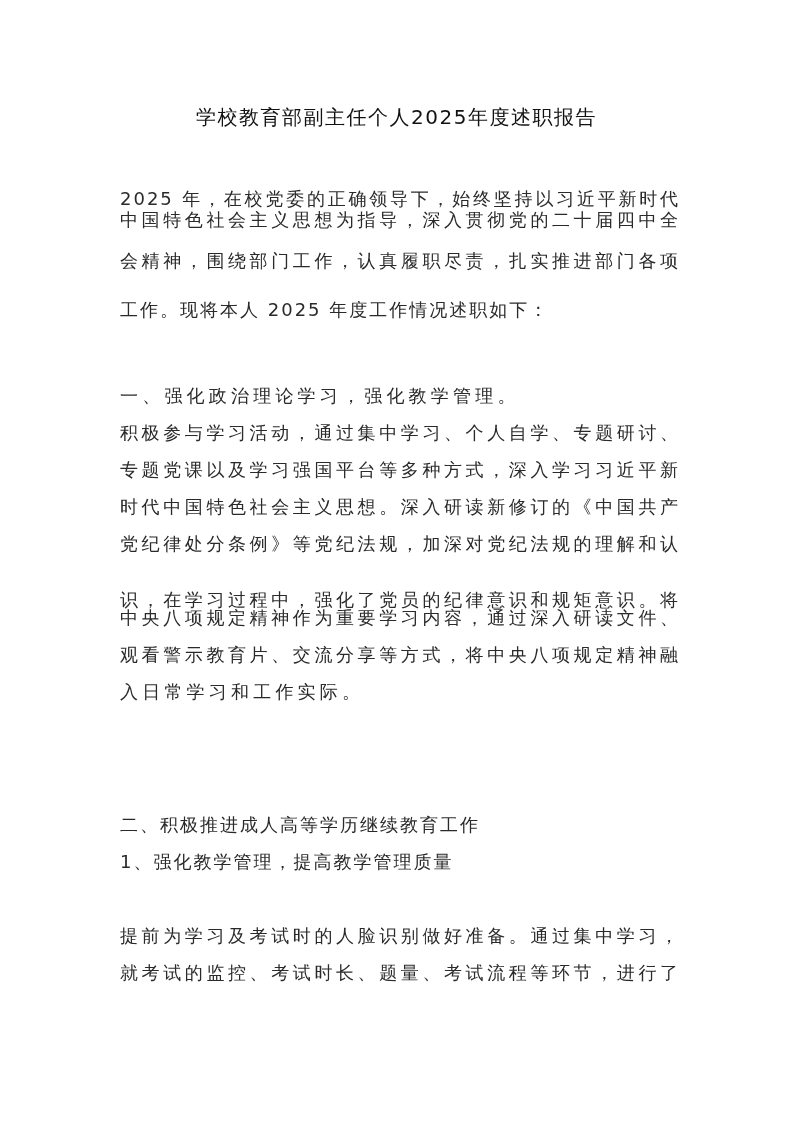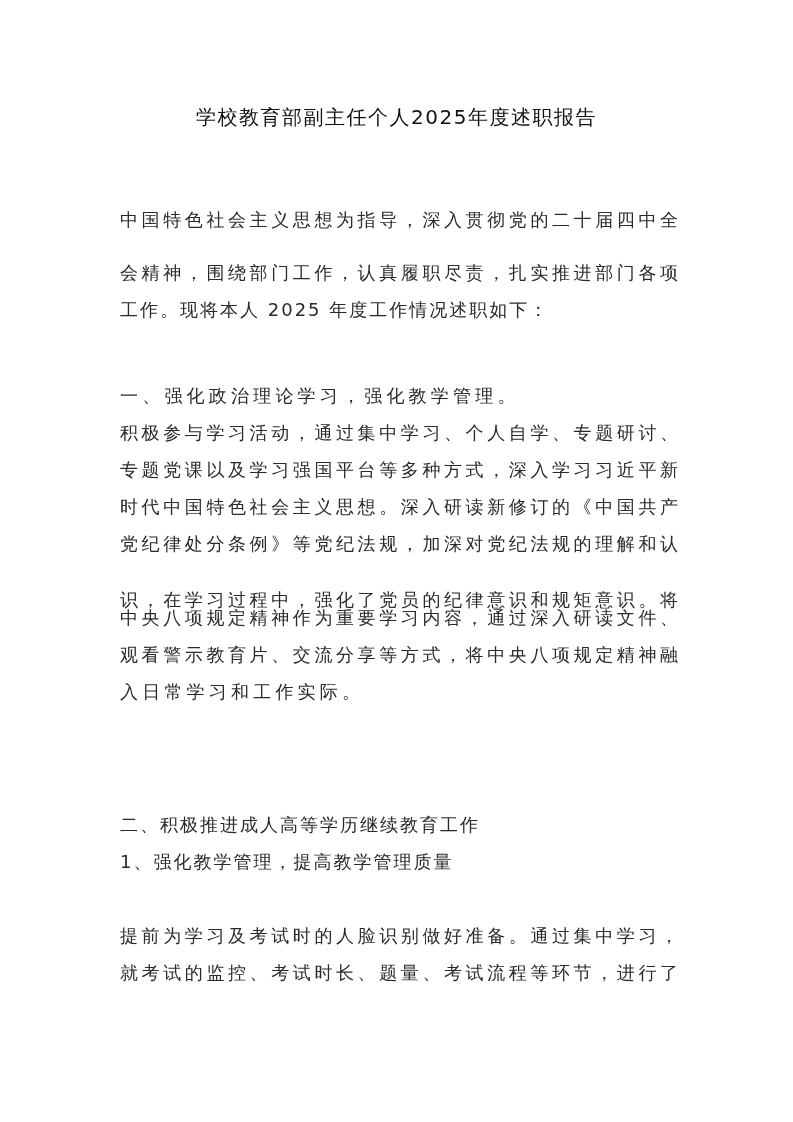--- a/index.html
+++ b/index.html
@@ -11,22 +11,23 @@
   .line { position: absolute; left: 120px; width: 560px; font-size: 18px;
           line-height: 26px; white-space: nowrap; color: #2a2a2a; letter-spacing: 4.2px; }
   .j { text-align: justify; text-align-last: justify; letter-spacing: 2px; }
 </style>
 </head>
 <body>
 
 <div class="page">
   <div class="title">学校教育部副主任个人2025年度述职报告</div>
 
+  <div class="line j" style="top:186px">2025 年，在校党委的正确领导下，始终坚持以习近平新时代</div>
   <div class="line j" style="top:207px">中国特色社会主义思想为指导，深入贯彻党的二十届四中全</div>
-  <div class="line j" style="top:260px">会精神，围绕部门工作，认真履职尽责，扎实推进部门各项</div>
+  <div class="line j" style="top:248px">会精神，围绕部门工作，认真履职尽责，扎实推进部门各项</div>
   <div class="line" style="top:297px; letter-spacing:2px">工作。现将本人 2025 年度工作情况述职如下：</div>
 
   <div class="line" style="top:383px">一、强化政治理论学习，强化教学管理。</div>
   <div class="line j" style="top:420px">积极参与学习活动，通过集中学习、个人自学、专题研讨、</div>
   <div class="line j" style="top:457px">专题党课以及学习强国平台等多种方式，深入学习习近平新</div>
   <div class="line j" style="top:494px">时代中国特色社会主义思想。深入研读新修订的《中国共产</div>
   <div class="line j" style="top:531px">党纪律处分条例》等党纪法规，加深对党纪法规的理解和认</div>
   <div class="line j" style="top:587px">识，在学习过程中，强化了党员的纪律意识和规矩意识。将</div>
   <div class="line j" style="top:605px">中央八项规定精神作为重要学习内容，通过深入研读文件、</div>
   <div class="line j" style="top:642px">观看警示教育片、交流分享等方式，将中央八项规定精神融</div>

